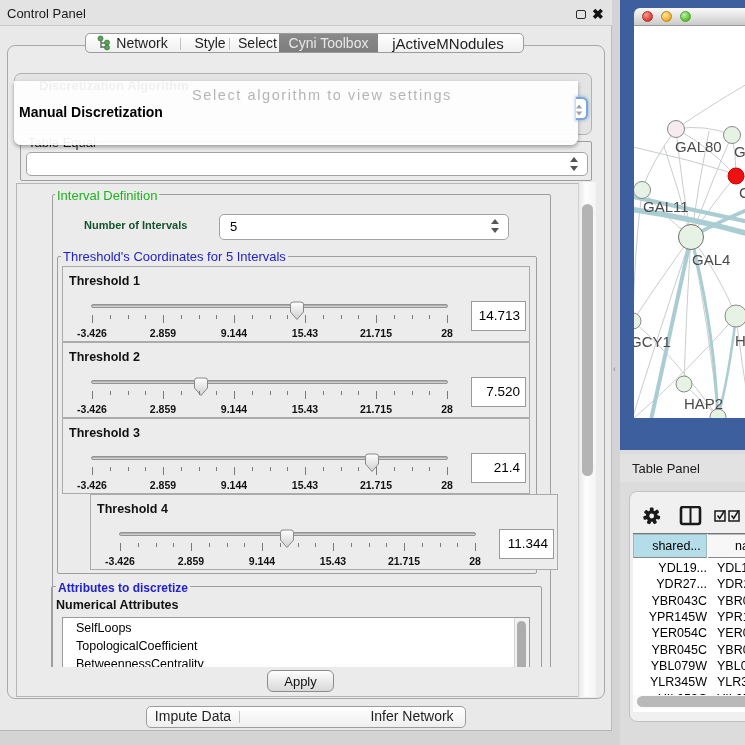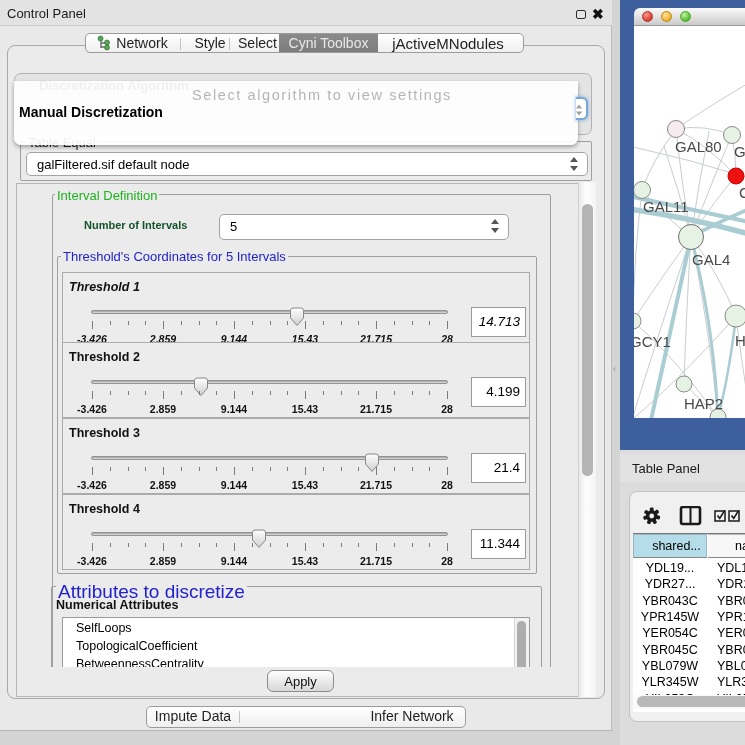--- a/index.html
+++ b/index.html
@@ -80,21 +80,21 @@
 .ticks i { position:absolute; top:0; width:1px; height:4px; background:#7a7a7a; }
 .ticks i.mj { height:8px; }
 .tlabels { position:absolute; top:60px; left:0; width:100%; font-size:10.5px; font-weight:bold; color:#111; }
 .tlabels span { position:absolute; transform:translateX(-50%); white-space:nowrap; }
 .vbox { position:absolute; left:408px; top:34px; width:55px; height:30px; background:#fff;
   border:1px solid #9a9a9a; font-size:13.5px; color:#000; text-align:right; line-height:28px; padding-right:5px; }
 
 #scrollborder { left:16px; top:183px; width:580px; height:514px; border:1px solid #b6b6b6; }
 #cover { left:17px; top:667px; width:560px; height:31px; background:#ebebeb; }
 #attr-group { left:51px; top:586px; width:491px; height:110px; }
-#attr-title { left:56px; top:581px; font-size:19px; color:#2222cc; background:#ebebeb; padding:0 2px; }
+#attr-title { left:56px; top:581px; font-size:12px; color:#2222cc; background:#ebebeb; padding:0 2px;font-weight:bold; }
 #numattr { left:56px; top:598px; font-size:12.5px; font-weight:bold; color:#111; }
 #attrlist { left:62px; top:617px; width:468px; height:61px; background:#fff; border:1px solid #9a9a9a; overflow:hidden; }
 #attrlist .it { position:absolute; left:13px; font-size:12.5px; color:#000; }
 #attrlist .sbv { position:absolute; right:0; top:0; width:15px; height:100%; background:#f2f2f2; border-left:1px solid #d5d5d5; }
 #attrlist .sbv b { position:absolute; left:2px; top:3px; width:9px; height:60px; background:#adadad; border-radius:5px; }
 
 #applybtn { left:267px; top:670px; width:67px; height:22px; background:linear-gradient(#fefefe,#d8d8d8);
   border:1px solid #8c8c8c; border-radius:6px; font-size:13px; color:#111; text-align:center; line-height:22px; }
 
 
@@ -117,21 +117,21 @@
 
 #tptitle { left:620px; top:454px; width:125px; height:28px; background:#e2e2e2; }
 #tptitle .t { position:absolute; left:12px; top:7px; font-size:13px; color:#1a1a1a; }
 #tablebox { left:629px; top:491px; width:130px; height:231px; background:#f0f0f0;
   border:1px solid #c2c2c2; border-radius:8px; }
 #ttable { left:633px; top:533px; width:112px; height:179px; background:#fff; overflow:hidden; font-size:12.5px; border-top:1px solid #777; }
 #thead1 { position:absolute; left:0; top:0; width:74px; height:24px; background:#b5dde9;
   border:1px solid #9ab8c2; border-bottom:1px solid #888; text-align:center; padding-left:13px; line-height:23px; }
 #thead2 { position:absolute; left:75px; top:0; width:60px; height:24px; background:#f7f7f7;
   border:1px solid #bbb; border-left:none; border-bottom:1px solid #888; padding-left:27px; line-height:23px; }
-.trow { position:absolute; width:74px; text-align:center; color:#000; }
+.trow { position:absolute; width:74px; text-align:right; color:#000; }
 .trow2 { position:absolute; left:84px; color:#000; white-space:nowrap; }
 #hsb { position:absolute; left:0px; top:161px; width:112px; height:14px; background:#fafafa; }
 #hsb b { position:absolute; left:4px; top:1px; width:120px; height:11px; background:#b9b9b9; border-radius:6px; }
 </style>
 </head>
 <body>
 <div id="stage">
 
   <div class="abs" id="cpwin"></div>
   <div class="abs" id="cptitle">
@@ -157,37 +157,36 @@
     <span class="sel" style="left:193px; width:99px;">Cyni Toolbox</span>
     <span style="left:292px; width:140px; font-size:15px;">jActiveMNodules</span>
   </div>
 
   <div class="abs" id="discpanel"></div>
   <div class="abs" id="disclabel">Discretization Algorithm</div>
 
   <div class="abs group" id="tabledata-group"></div>
   <div class="abs" id="tabledata-title" style="background:#ebebeb;">Table Equal</div>
   <div class="abs combo" id="combo-table">
-      <span class="cv">galFiltered.sif default node</span>
     <span class="spin" style="right:8px;top:4px;"></span>
     </div>
 
   <div class="abs group" id="interval-group"></div>
   <div class="abs" id="interval-title">Interval Definition</div>
 
   <div class="abs" id="noi-label">Number of Intervals</div>
   <div class="abs combo" id="combo-noi">
       <span class="cv">5</span>
     <span class="spin" style="right:8px;top:4px;"></span>
     </div>
 
   <div class="abs group" id="thr-group"></div>
   <div class="abs" id="thr-title">Threshold's Coordinates for 5 Intervals</div>
 
-  <div class="abs tpanel" style="top:272px;font-style:italic;">
+  <div class="abs tpanel" style="top:266px;">
     <span class="tlabel">Threshold 1</span>
     <span class="track"></span>
     <svg class="thumbsvg" style="left:226px;" width="16" height="20" viewBox="0 0 16 20">
       <defs>
           <linearGradient id="tg266" x1="0" y1="0" x2="0" y2="1">
         <stop offset="0" stop-color="#fefefe"></stop>
             <stop offset="1" stop-color="#cfcfcf"></stop>
           </linearGradient>
         </defs>
       <path d="M1.5,3.5 A2.5 2.5 0 0 1 4,1 L12,1 A2.5 2.5 0 0 1 14.5,3.5 L14.5,11 L8,18.5 L1.5,11 Z" fill="url(#tg266)" stroke="#888888" stroke-width="1"></path>
@@ -261,21 +260,21 @@
         <i class="mj" style="left:355.0px;"></i>
       </span>
     <span class="tlabels">
         <span style="left:29px;">-3.426</span>
         <span style="left:100px;">2.859</span>
         <span style="left:171px;">9.144</span>
         <span style="left:242px;">15.43</span>
         <span style="left:313px;">21.715</span>
         <span style="left:384px;">28</span>
       </span>
-    <span class="vbox">4.199</span>
+    <span class="vbox">7.520</span>
   </div>
   <div class="abs tpanel" style="top:418px;">
     <span class="tlabel">Threshold 3</span>
     <span class="track"></span>
     <svg class="thumbsvg" style="left:301px;" width="16" height="20" viewBox="0 0 16 20">
       <defs>
           <linearGradient id="tg418" x1="0" y1="0" x2="0" y2="1">
         <stop offset="0" stop-color="#fefefe"></stop>
             <stop offset="1" stop-color="#cfcfcf"></stop>
           </linearGradient>
@@ -308,21 +307,21 @@
     <span class="tlabels">
         <span style="left:29px;">-3.426</span>
         <span style="left:100px;">2.859</span>
         <span style="left:171px;">9.144</span>
         <span style="left:242px;">15.43</span>
         <span style="left:313px;">21.715</span>
         <span style="left:384px;">28</span>
       </span>
     <span class="vbox">21.4</span>
   </div>
-  <div class="abs tpanel" style="top:494px;">
+  <div class="abs tpanel" style="top:494px;margin-left:28px;">
     <span class="tlabel">Threshold 4</span>
     <span class="track"></span>
     <svg class="thumbsvg" style="left:188px;" width="16" height="20" viewBox="0 0 16 20">
       <defs>
           <linearGradient id="tg494" x1="0" y1="0" x2="0" y2="1">
         <stop offset="0" stop-color="#fefefe"></stop>
             <stop offset="1" stop-color="#cfcfcf"></stop>
           </linearGradient>
         </defs>
       <path d="M1.5,3.5 A2.5 2.5 0 0 1 4,1 L12,1 A2.5 2.5 0 0 1 14.5,3.5 L14.5,11 L8,18.5 L1.5,11 Z" fill="url(#tg494)" stroke="#888888" stroke-width="1"></path>

